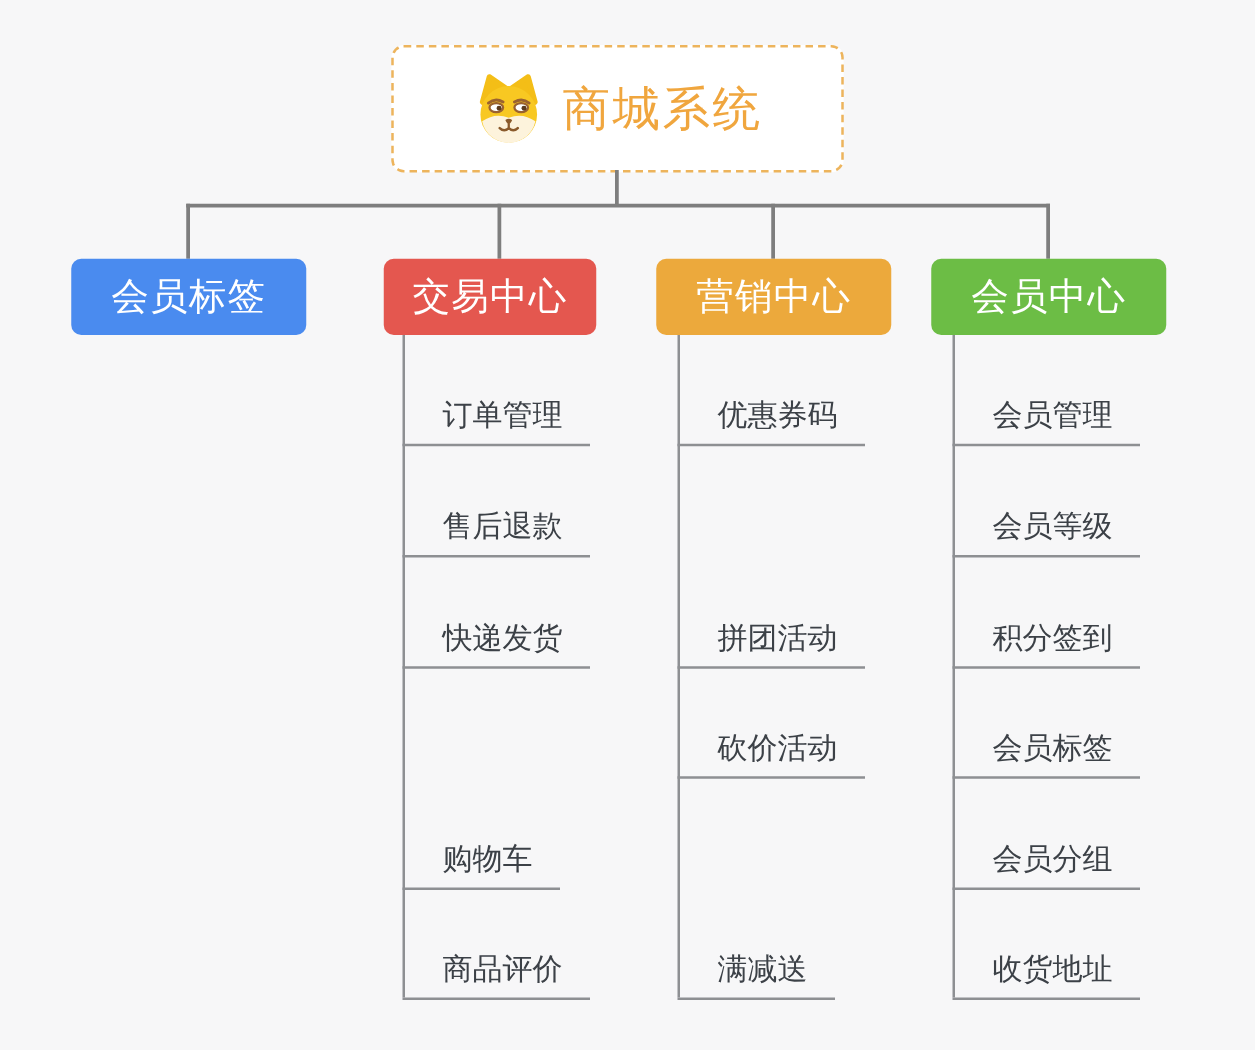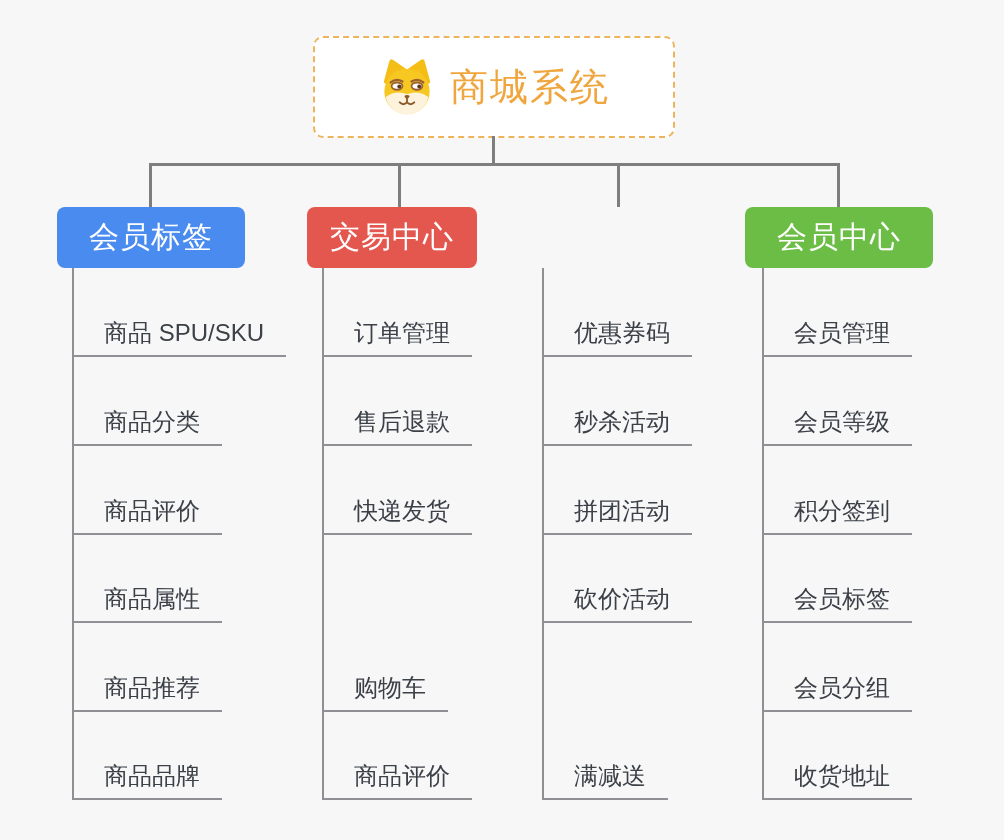--- a/index.html
+++ b/index.html
@@ -126,44 +126,38 @@
   <div class="line" style="left:398px; top:163px; width:3px;  height:44px;"></div>
   <div class="line" style="left:617px; top:163px; width:3px;  height:44px;"></div>
   <div class="line" style="left:837px; top:163px; width:3px;  height:44px;"></div>
 
   <div class="branch-node branch-0">
     <span>会员标签</span>
   </div>
   <div class="branch-node branch-1">
     <span>交易中心</span>
   </div>
+  <div class="branch-node branch-2">
+    <span>营销中心</span>
+  </div>
   <div class="branch-node branch-3">
     <span>会员中心</span>
   </div>
 
-  <div class="subtree subtree-0">
-    <span class="subtopic row-0">商品 SPU/SKU</span>
-    <span class="subtopic row-1">商品分类</span>
-    <span class="subtopic row-2">商品评价</span>
-    <span class="subtopic row-3">商品属性</span>
-    <span class="subtopic row-4">商品推荐</span>
-    <span class="subtopic row-5">商品品牌</span>
-  </div>
 
   <div class="subtree subtree-1">
     <span class="subtopic row-0">订单管理</span>
     <span class="subtopic row-1">售后退款</span>
     <span class="subtopic row-2">快递发货</span>
     <span class="subtopic row-4">购物车</span>
     <span class="subtopic row-5">商品评价</span>
   </div>
 
   <div class="subtree subtree-2">
     <span class="subtopic row-0">优惠券码</span>
-    <span class="subtopic row-1">秒杀活动</span>
     <span class="subtopic row-2">拼团活动</span>
     <span class="subtopic row-3">砍价活动</span>
     <span class="subtopic row-5">满减送</span>
   </div>
 
   <div class="subtree subtree-3">
     <span class="subtopic row-0">会员管理</span>
     <span class="subtopic row-1">会员等级</span>
     <span class="subtopic row-2">积分签到</span>
     <span class="subtopic row-3">会员标签</span>

